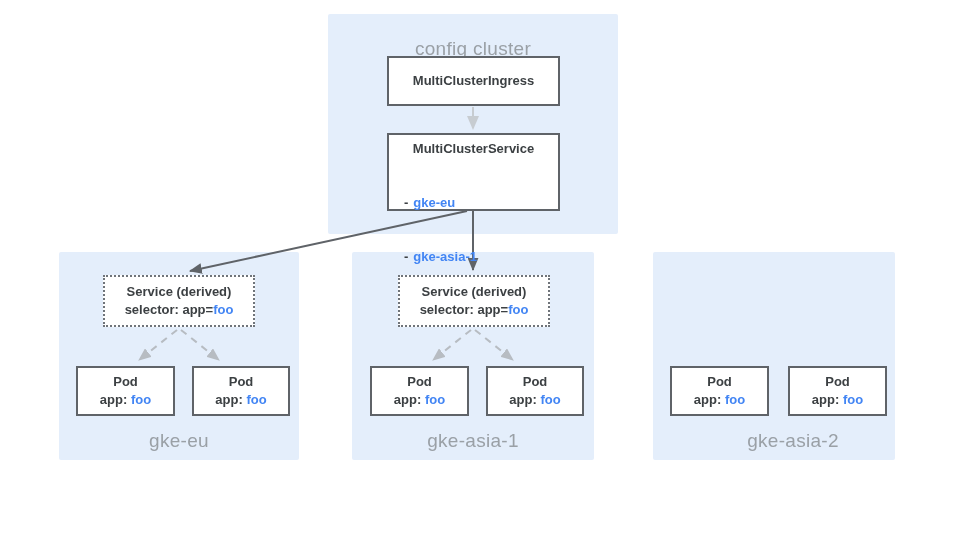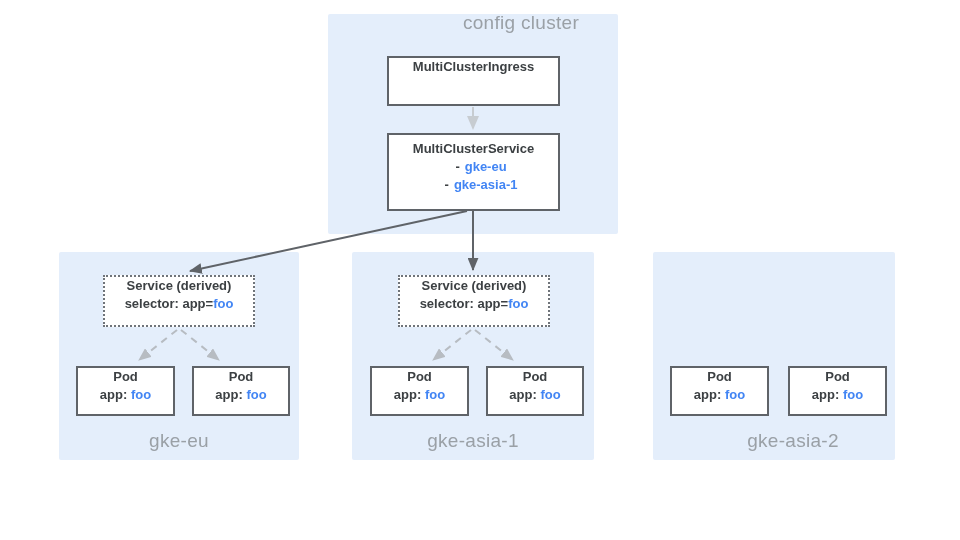--- a/index.html
+++ b/index.html
@@ -9,44 +9,44 @@
   }
   .region{position:absolute;background:#e4eefb;border-radius:2px;}
   .region-label{
     position:absolute;left:0;width:100%;text-align:center;
     font-size:19px;color:#9aa0a6;letter-spacing:.3px;
   }
   .node{
     position:absolute;background:#ffffff;border:2px solid #5f6368;
     color:#3c4043;font-size:13px;font-weight:bold;line-height:18px;
     text-align:center;box-sizing:border-box;
-    display:flex;flex-direction:column;justify-content:flex-start;
+    display:flex;flex-direction:column;justify-content:center;
   }
   .node.dotted{border:2px dotted #6f747a;}
   .blue{color:#4285f4;}
-  .mcs{justify-content:flex-start;padding-top:5px;}
+  .mcs{justify-content:flex-start;padding-top:5px;gap:36px;}
   .mcs .row-left{text-align:left;padding-left:9px;}
-  .mcs .row-item{text-align:center;padding-left:15px;}
+  .mcs .row-item{text-align:left;padding-left:15px;}
   .dash{margin-right:5px;}
   .arrow-layer{position:absolute;left:0;top:0;z-index:3;pointer-events:none;}
   .region{z-index:1;}
   .node{z-index:4;}
   .region-label{z-index:2;}
 </style>
 </head>
 <body>
 
 <div class="stage">
 
   <div class="region" style="left:328px;top:14px;width:290px;height:220px;"></div>
   <div class="region" style="left:59px;top:252px;width:240px;height:208px;"></div>
   <div class="region" style="left:352px;top:252px;width:242px;height:208px;"></div>
   <div class="region" style="left:653px;top:252px;width:242px;height:208px;"></div>
 
-  <div class="region-label" style="left:328px;top:12px;width:290px;margin-left:48px;">config cluster</div>
+  <div class="region-label" style="left:328px;top:38px;width:290px;">config cluster</div>
   <div class="region-label" style="left:59px;top:430px;width:240px;">gke-eu</div>
   <div class="region-label" style="left:352px;top:430px;width:242px;">gke-asia-1</div>
   <div class="region-label" style="left:653px;top:430px;width:280px;">gke-asia-2</div>
 
   <svg class="arrow-layer" width="960" height="540" viewBox="0 0 960 540">
     <defs>
       <marker id="mDark" viewBox="0 0 12 10" markerWidth="13" markerHeight="11" refX="11" refY="5" orient="auto" markerUnits="userSpaceOnUse">
         <path d="M0,0 L12,5 L0,10 Z" fill="#5f6368"></path>
       </marker>
       <marker id="mLight" viewBox="0 0 12 10" markerWidth="13" markerHeight="11" refX="11" refY="5" orient="auto" markerUnits="userSpaceOnUse">

